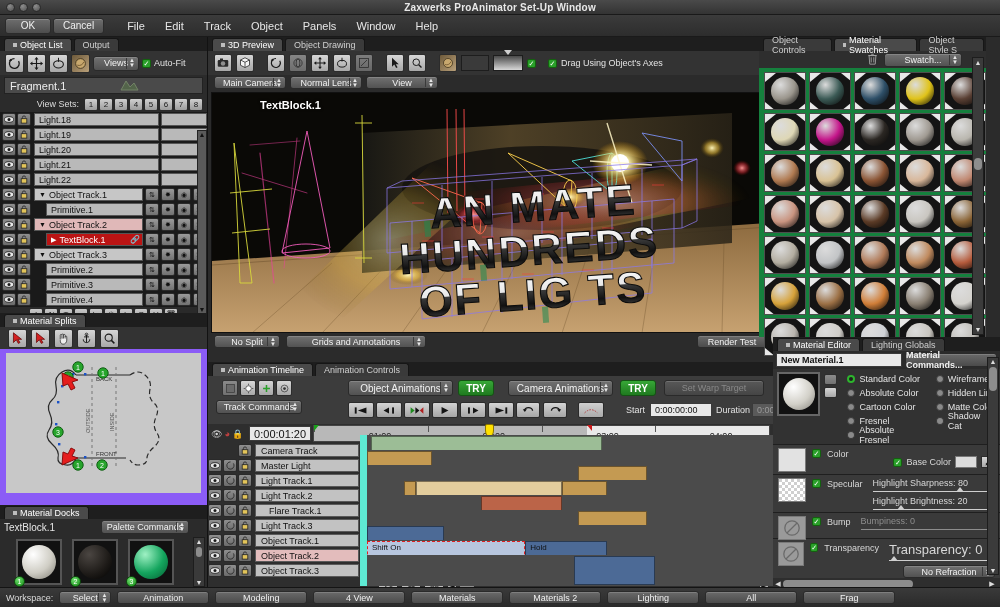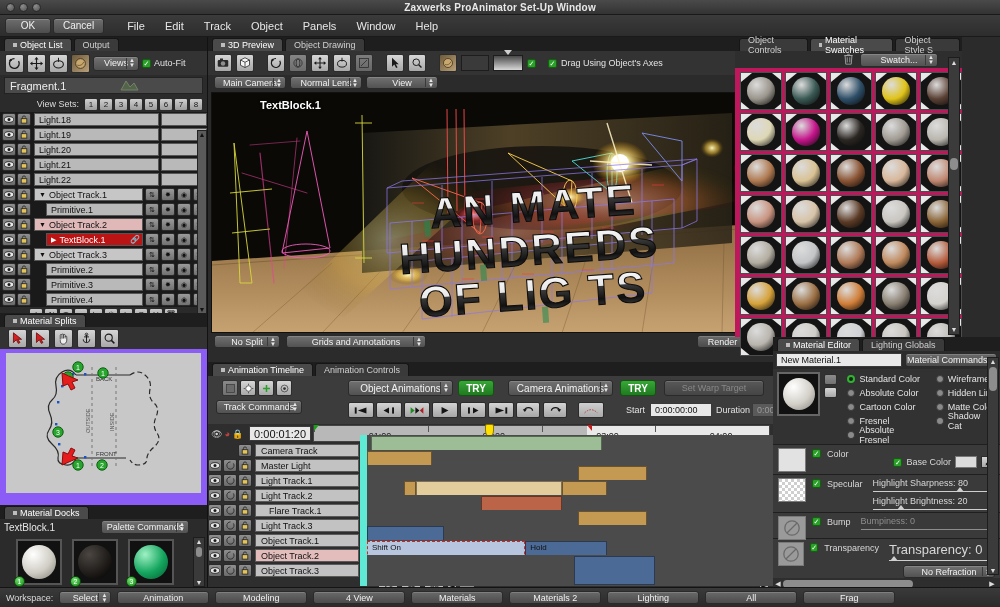--- a/index.html
+++ b/index.html
@@ -153,30 +153,30 @@
     font-size:9px; display:flex; align-items:center; padding-left:5px; margin-left:2px;}
   .trk-name.ind { padding-left:13px; }
   .trk-name.pink { background:#e3bcbc; }
   .trk-lane { flex:1; height:31px; background:#4b4b4b; position:relative; border-left:7px solid #5eead4;}
   .clip { position:absolute; top:1px; bottom:1px; border:1px solid rgba(0,0,0,.45); }
   .clip.sel { border:1px dashed #e02020; background:#b7c6de; }
   .clip .ctext { font-size:8px; color:#111; padding-left:4px; line-height:11px;}
   .tl-foot { height:17px; display:flex; align-items:center; gap:3px; padding-left:170px; background:#2e2e2e;}
 
   
-  #swatches { left:735px; top:37px; width:227px; height:300px; background:#be185d;}
+  #swatches { left:759px; top:37px; width:227px; height:300px; background:#15803d;}
   .sw-toolbar { height:17px; display:flex; align-items:center; justify-content:flex-end; gap:6px; padding-right:6px; background:#2e2e2e;}
   .sw-grid { display:grid; grid-template-columns:repeat(5,42px); gap:3px; padding:4px 4px 0 5px; }
   .sw-cell { width:42px; height:38px; background:#1b1b1b; border:1px solid #4d4d4d; position:relative; overflow:hidden;}
   .ball { position:absolute; left:50%; top:50%; transform:translate(-50%,-50%);
     width:28px; height:28px; border-radius:50%;}
   .sw-scroll { position:absolute; right:2px; top:20px; bottom:2px; width:12px; background:#3b3b3b; border:1px solid #1d1d1d;}
 
   #mateditor { left:773px; top:337px; width:227px; height:250px; background:#2b2b2b;}
-  .me-row1 { height:18px; display:flex; align-items:center; gap:3px; padding:2px 3px; }
+  .me-row1 { height:18px; display:flex; align-items:center; gap:3px; padding:2px 3px;font-weight:bold; }
   .me-field { flex:1; height:14px; background:#e9e9e9; border:1px solid #3a3a3a; color:#111;
     font-size:9px; display:flex; align-items:center; padding-left:4px;}
   .me-modes { display:flex; padding:3px 4px; gap:4px; background:#323232; }
   .me-ball { width:44px; height:44px; border:2px solid #666; position:relative; background:#111;}
   .opt { display:flex; align-items:center; gap:4px; height:13px; font-size:9px; color:#e4e4e4;}
   .chanbox { background:#3a3a3a; border-top:1px solid #1f1f1f; padding:3px 5px; display:flex; align-items:flex-start; gap:6px;}
   .chan-sw { width:28px; height:24px; border:1px solid #7a7a7a; }
   .slider { height:1px; background:#cfcfcf; position:relative; margin-top:3px;}
   .slider .knob { position:absolute; top:-4px; width:0; height:0;
     border-left:4px solid transparent; border-right:4px solid transparent; border-bottom:5px solid #cfcfcf;}

